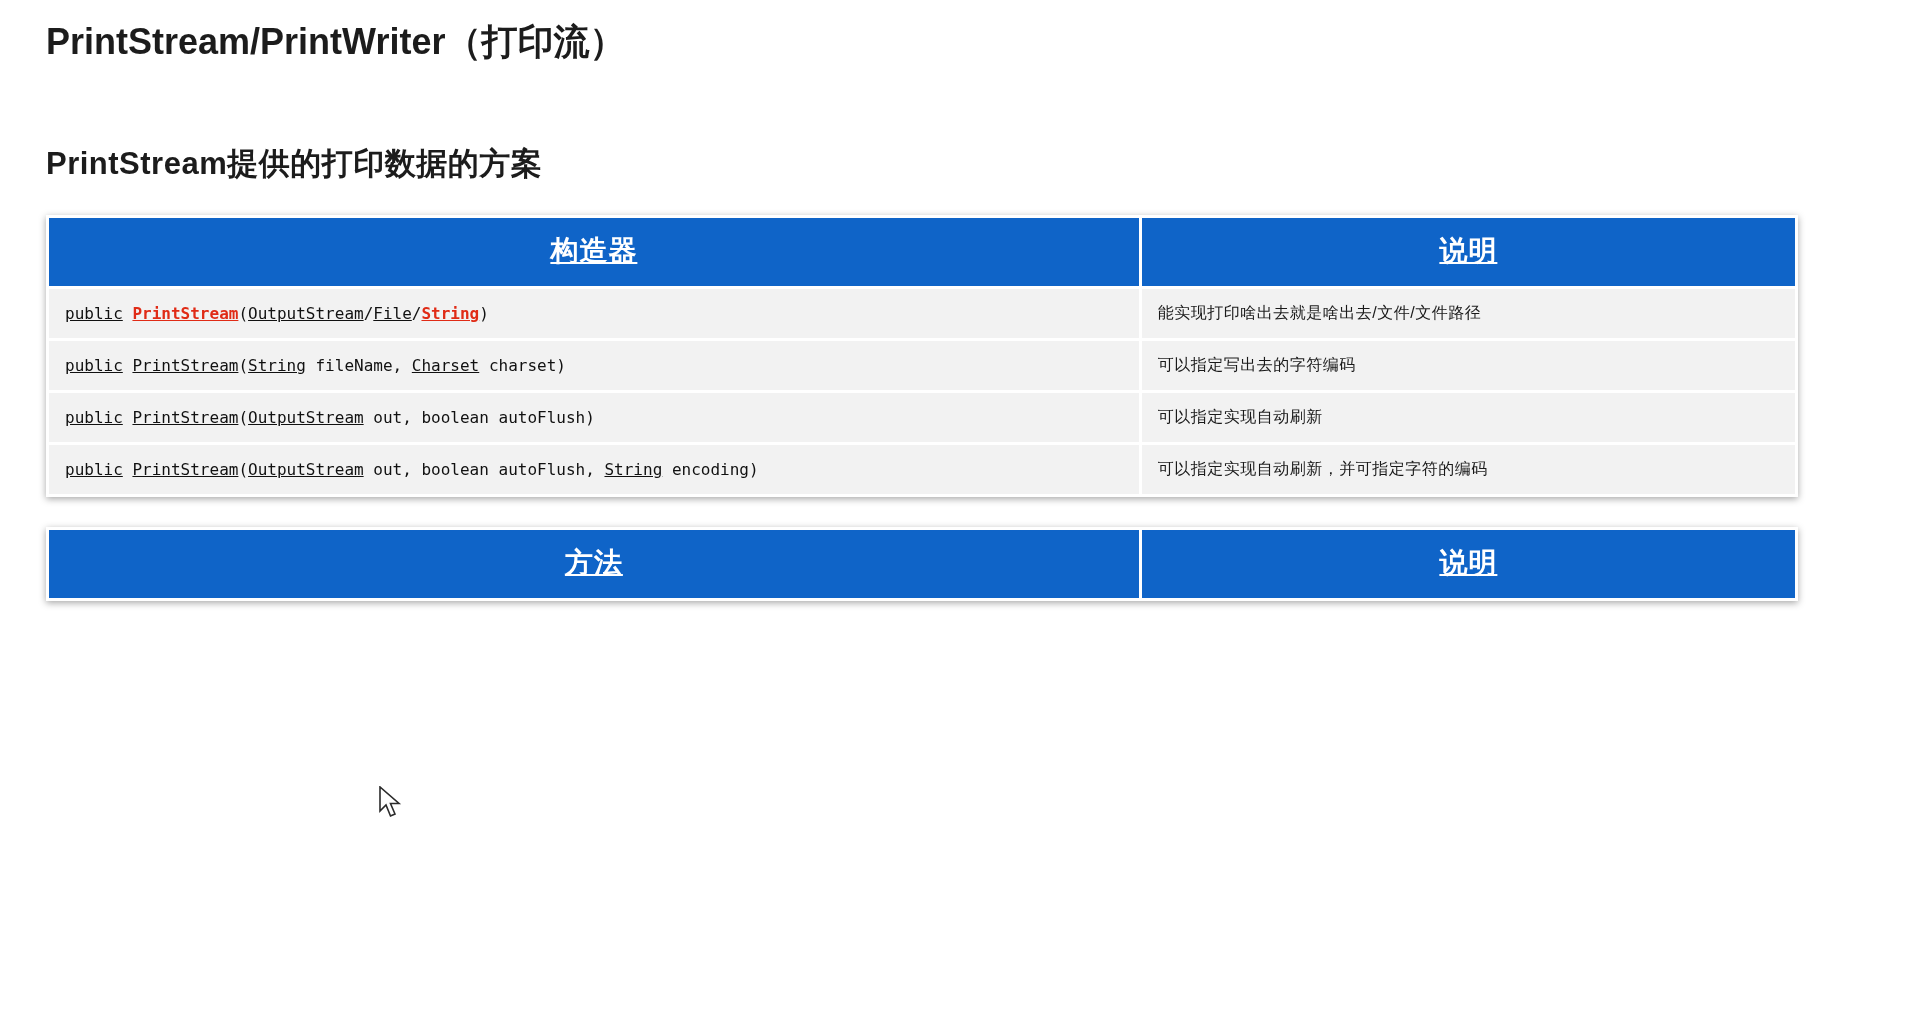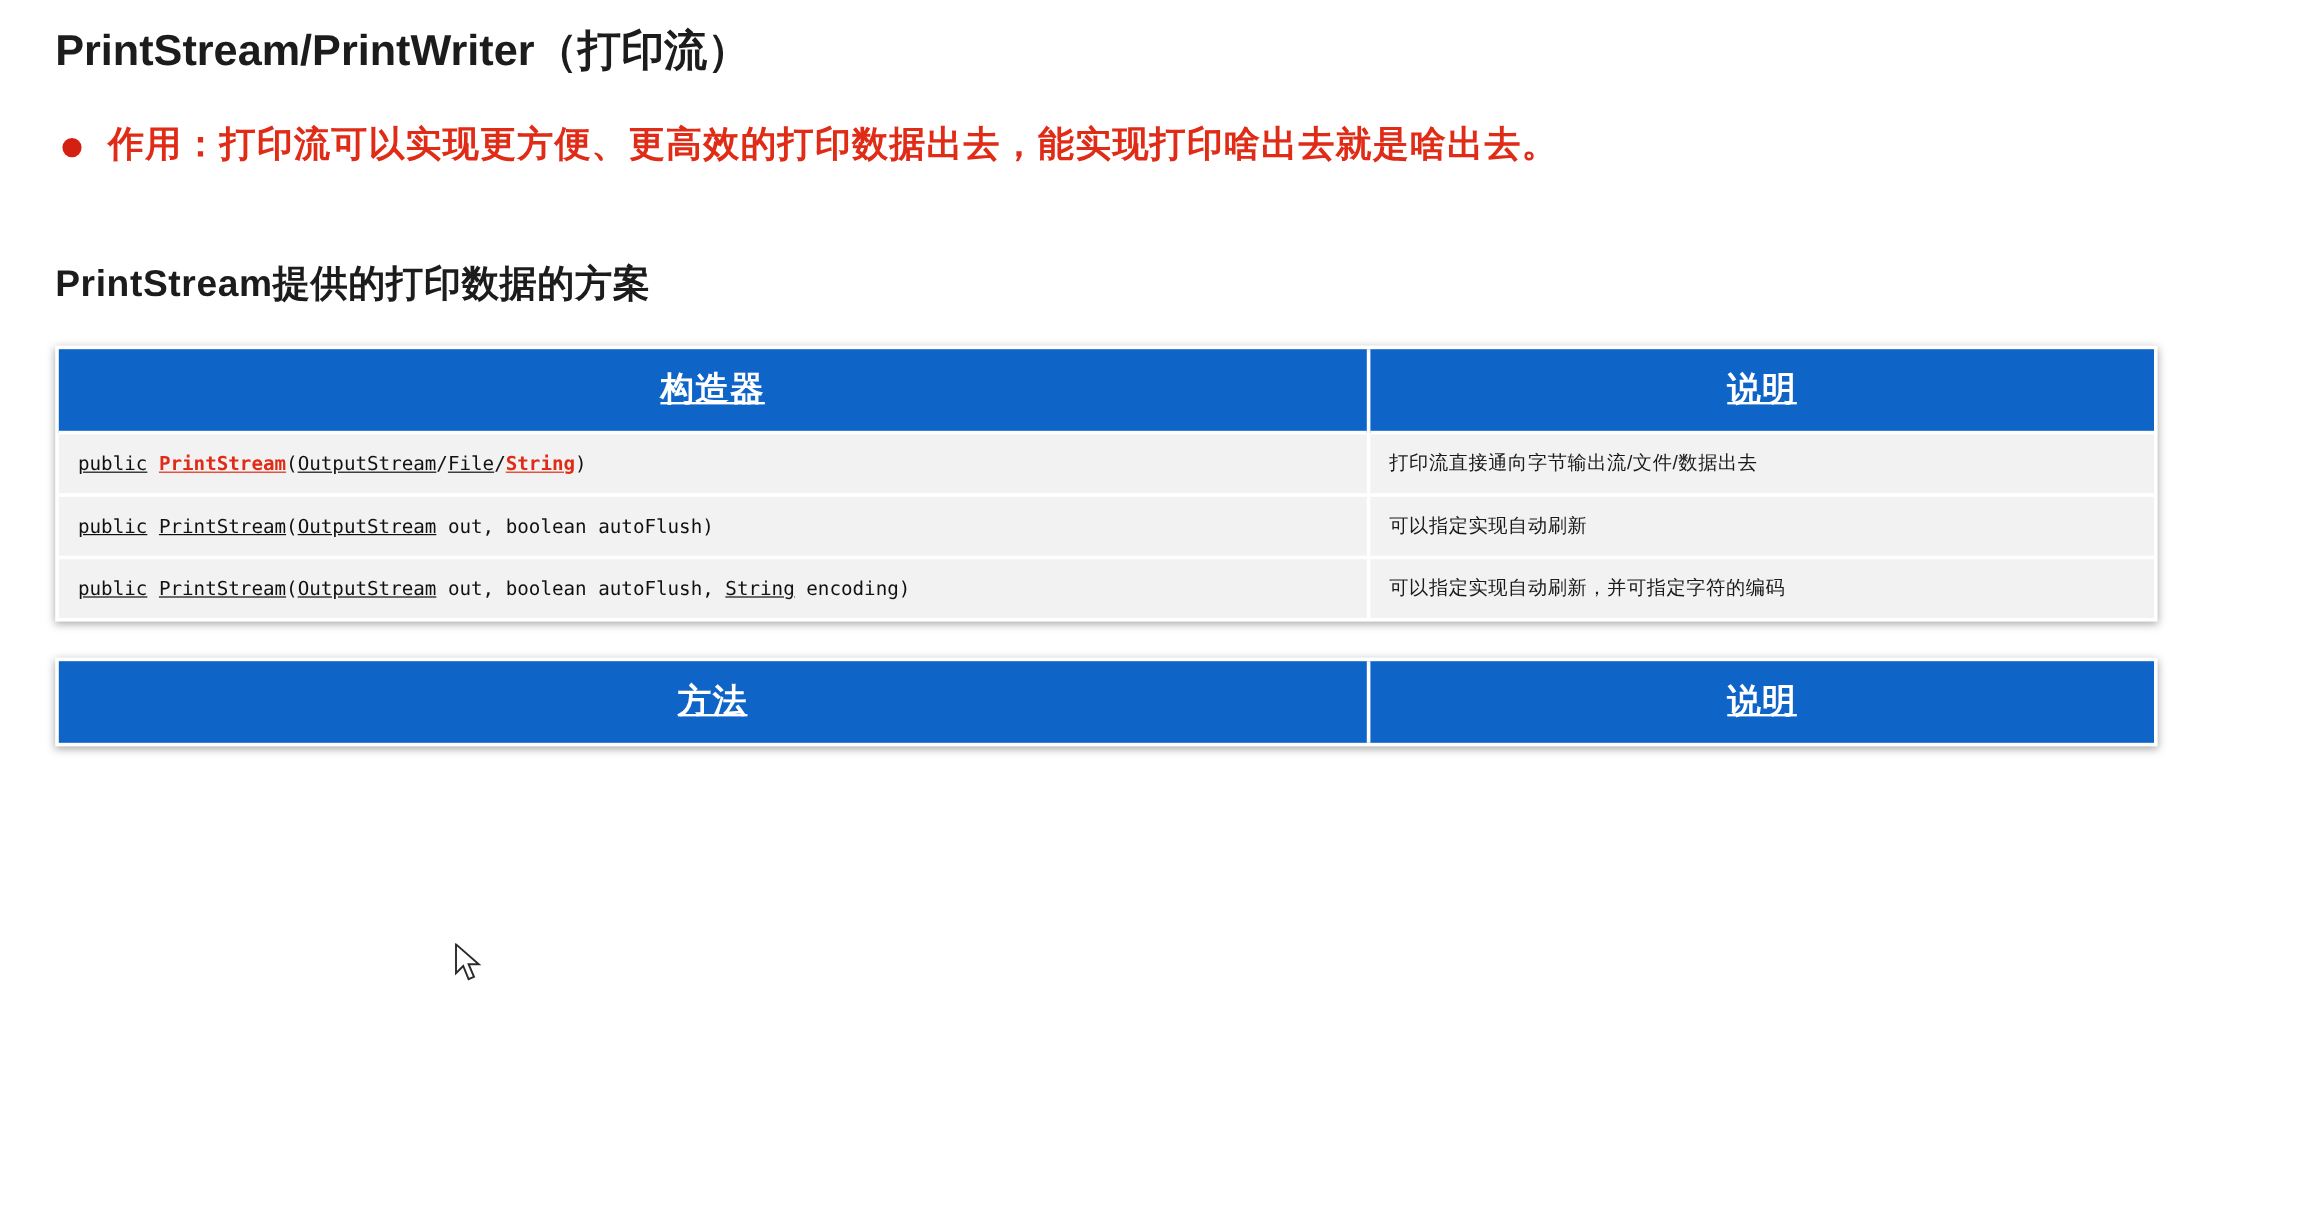--- a/index.html
+++ b/index.html
@@ -119,43 +119,43 @@
   }
   .cursor svg { display: block; }
 </style>
 </head>
 <body>
 
 <div class="page">
 
   <h1 class="title">PrintStream/PrintWriter（打印流）</h1>
 
-  <div class="bullet-row">
-    <span class="bullet-dot"></span>
-    <span class="bullet-text">作用：打印流可以实现更方便、更高效的打印数据出去，能实现打印啥出去就是啥出去。</span>
-  </div>
 
   <h2 class="subtitle">PrintStream提供的打印数据的方案</h2>
 
   <div class="table-wrap">
     <table class="api">
       <colgroup>
           <col class="c1">
           <col class="c2">
         </colgroup>
       <thead>
         <tr>
           <th>构造器</th>
           <th>说明</th>
         </tr>
       </thead>
       <tbody>
         <tr>
           <td class="sig"><span class="u">public</span> <span class="u red">PrintStream</span>(<span class="u">OutputStream</span>/<span class="u">File</span>/<span class="u red">String</span>)</td>
-          <td class="desc">打印流直接通向字节输出流/文件/数据出去</td>
+          <td class="desc">能实现打印啥出去就是啥出去/文件/文件路径</td>
+        </tr>
+        <tr>
+          <td class="sig"><span class="u">public</span> <span class="u">PrintStream</span>(<span class="u">String</span> fileName, <span class="u">Charset</span> charset)</td>
+          <td class="desc">可以指定写出去的字符编码</td>
         </tr>
         <tr>
           <td class="sig"><span class="u">public</span> <span class="u">PrintStream</span>(<span class="u">OutputStream</span> out, boolean autoFlush)</td>
           <td class="desc">可以指定实现自动刷新</td>
         </tr>
         <tr>
           <td class="sig"><span class="u">public</span> <span class="u">PrintStream</span>(<span class="u">OutputStream</span> out, boolean autoFlush, <span class="u">String</span> encoding)</td>
           <td class="desc">可以指定实现自动刷新，并可指定字符的编码</td>
         </tr>
       </tbody>

